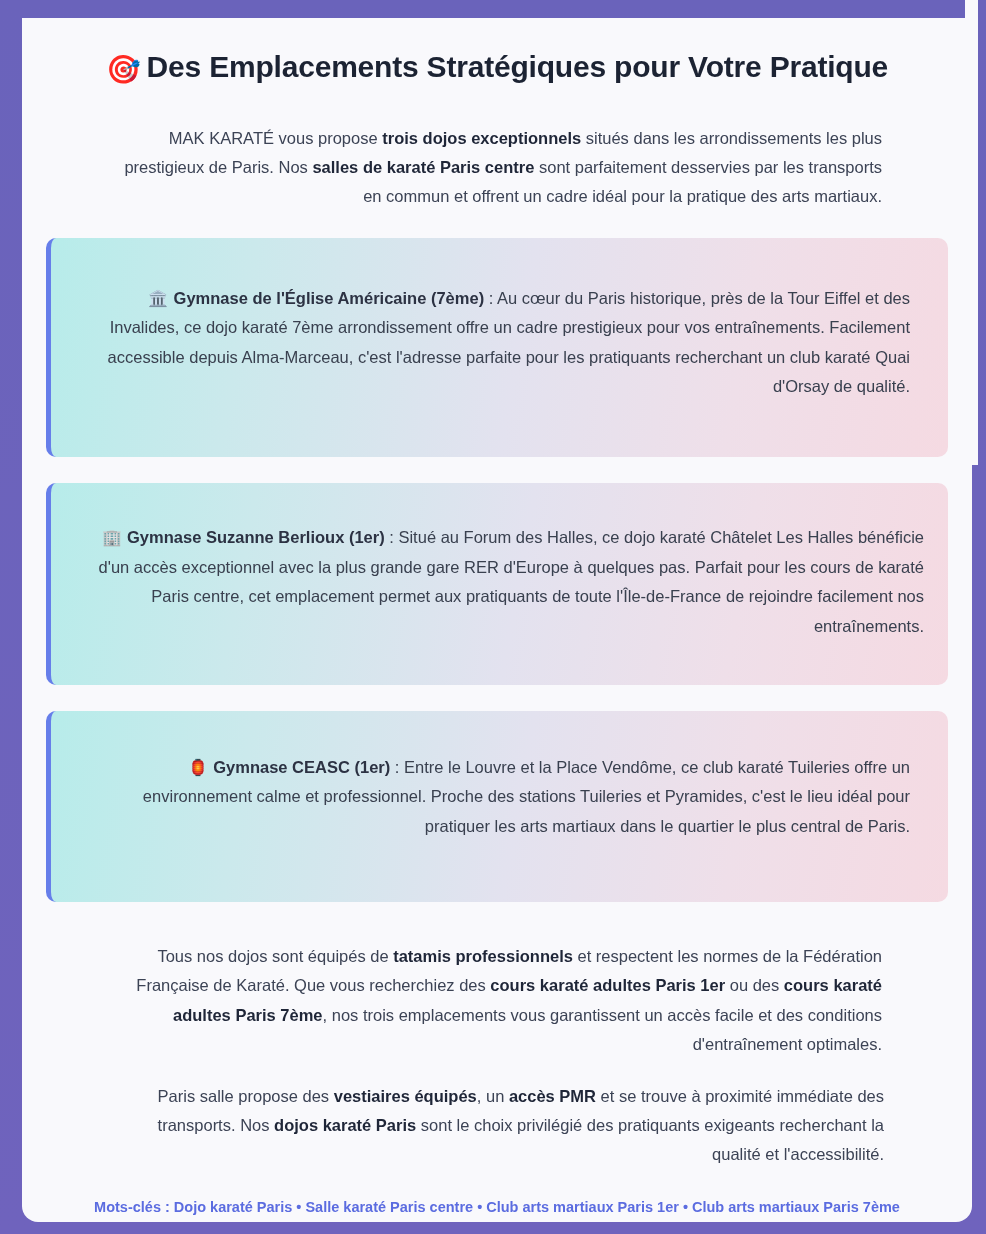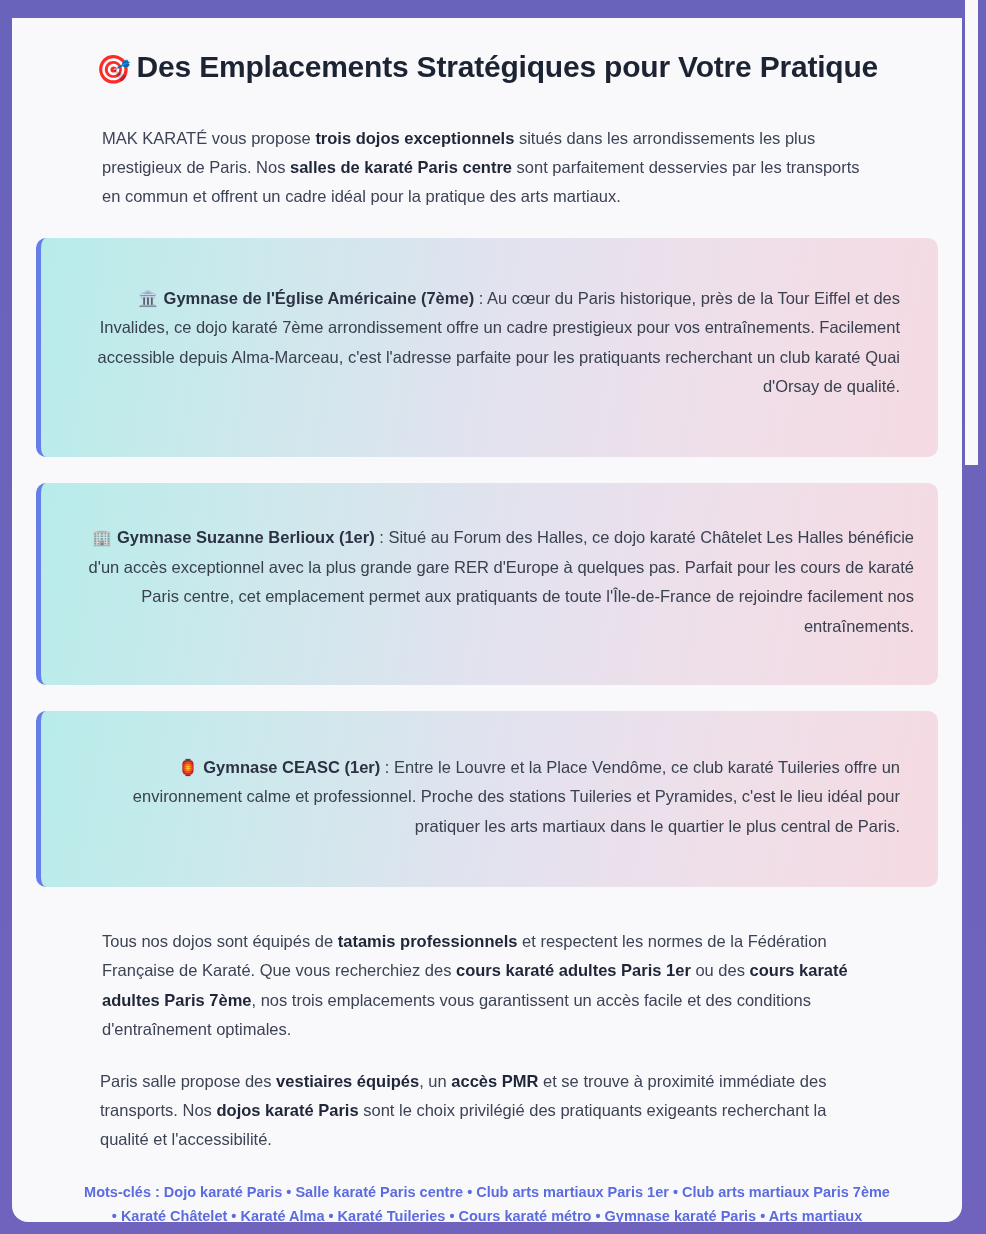--- a/index.html
+++ b/index.html
@@ -16,21 +16,21 @@
 
   
   #page-frame {
     position: absolute;
     inset: 0;
     background: linear-gradient(180deg, #6a63bb 0%, #6f63bd 100%);
   }
 
   #content-card {
     position: absolute;
-    left: 12px;
+    left: 22px;
     top: 18px;
     width: 950px;
     height: 1204px;
     background: #f9f9fc;
     border-radius: 0 0 16px 16px;
     box-sizing: border-box;
     padding: 0 24px;
     overflow: hidden;
   }
 
@@ -58,21 +58,21 @@
   .page-title .emoji {
     font-size: 28px;
     vertical-align: -2px;
     margin-right: 6px;
   }
 
   
   .intro-paragraph,
   .closing-paragraph {
     margin: 0;
-    text-align: left;
+    text-align: right;
     font-size: 16.5px;
     line-height: 1.78;
     color: #3c4355;
     padding: 0 66px;
   }
   .intro-paragraph { padding-top: 34px; }
   .closing-paragraph.first { padding-top: 40px; }
   .closing-paragraph.second { padding-top: 22px; }
   .closing-paragraph.second { padding-left: 64px; padding-right: 64px; }
 
@@ -87,21 +87,21 @@
   .dojo-card {
     position: relative;
     margin: 26px 0 0 0;
     padding: 40px 24px 44px 38px;
     border-left: 5px solid #667eea;
     border-radius: 10px;
     background: linear-gradient(100deg, #b7ecea 0%, #cbe9ec 22%, #e3e2ef 52%, #efdfe9 76%, #f5dae2 100%);
     box-sizing: border-box;
   }
   .dojo-card.card-1 { padding: 46px 38px 56px 38px; }
-  .dojo-card.card-3 { padding: 42px 38px 46px 38px; }
+  .dojo-card.card-3 { padding: 42px 38px 61px 38px; }
 
   .dojo-text {
     margin: 0;
     text-align: right;
     font-size: 16.5px;
     line-height: 1.78;
     color: #39404f;
   }
   .dojo-name {
     font-weight: bold;

